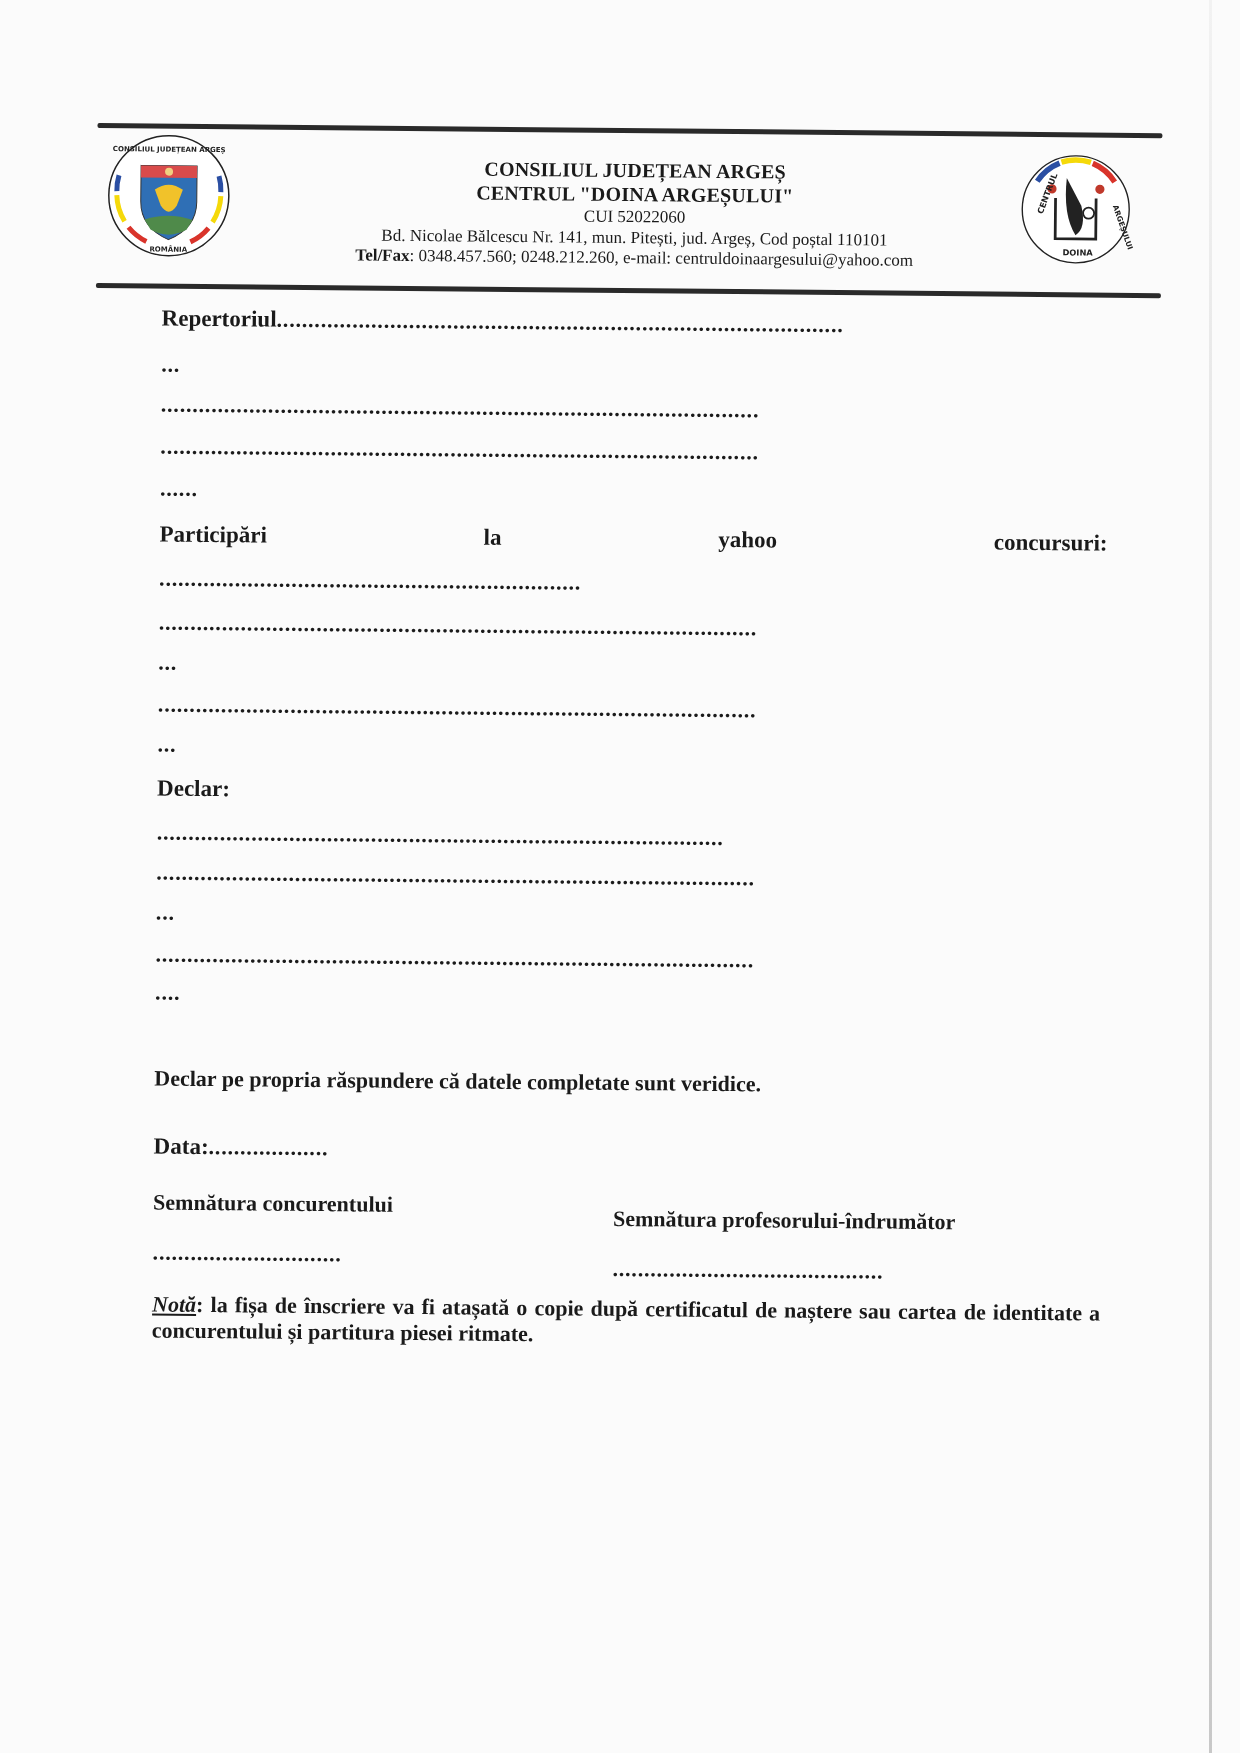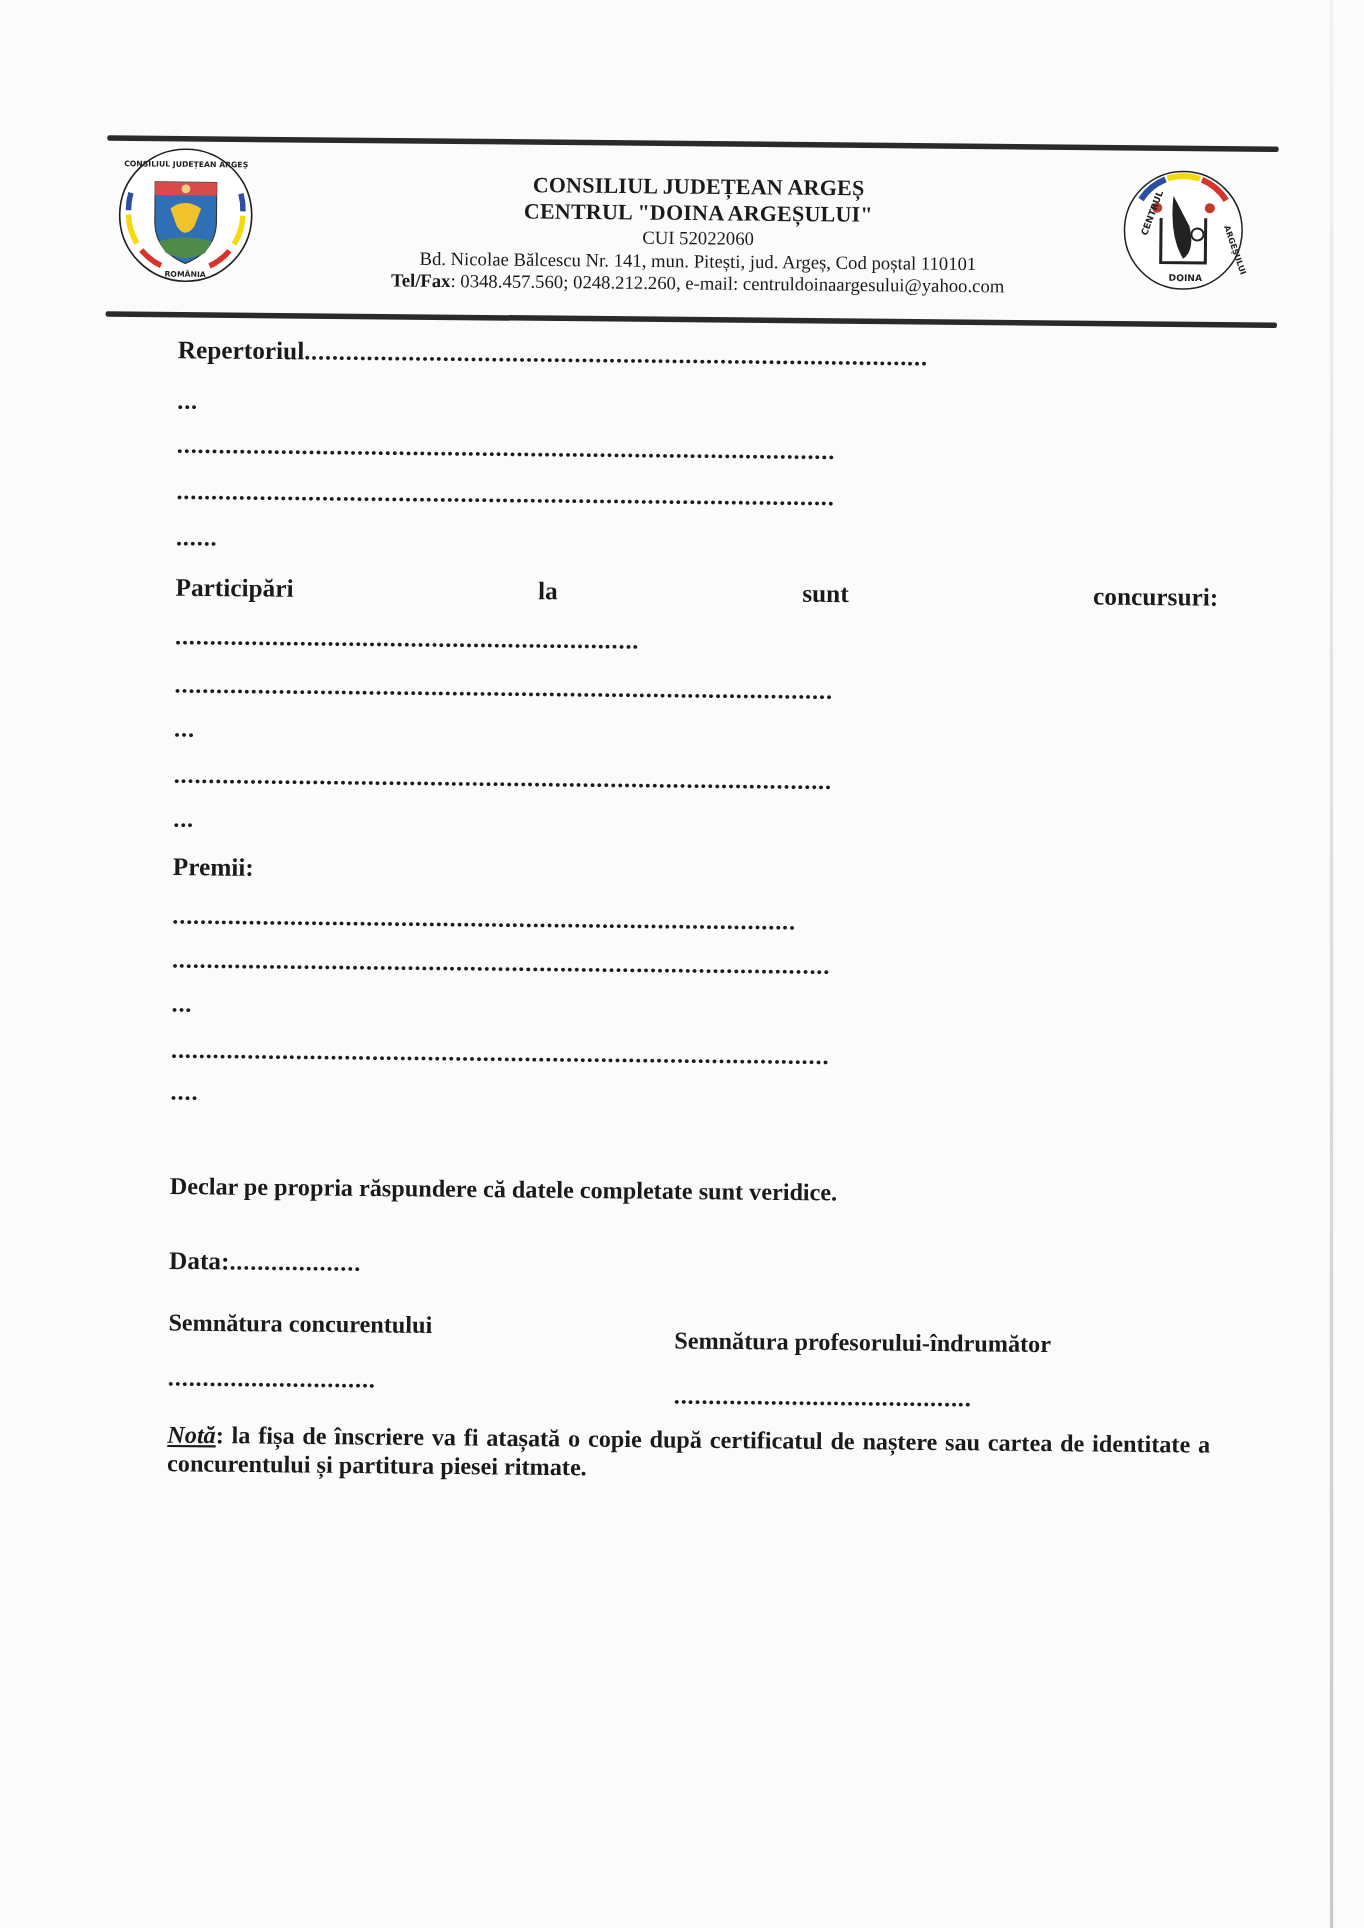--- a/index.html
+++ b/index.html
@@ -105,31 +105,31 @@
       <span class="label">Repertoriul</span><span class="dots">..........................................................................................</span>
     </div>
     <div class="row dots" style="top:48px;">...</div>
     <div class="row dots" style="top:88px; width:948px;">...............................................................................................</div>
     <div class="row dots" style="top:130px; width:948px;">...............................................................................................</div>
     <div class="row dots" style="top:172px;">......</div>
 
     <div class="row spread" style="top:216px;">
       <span class="label">Participări</span>
       <span class="label">la</span>
-      <span class="label">sunt</span>
+      <span class="label">yahoo</span>
       <span class="label">concursuri:</span>
     </div>
     <div class="row dots" style="top:262px;">...................................................................</div>
     <div class="row dots" style="top:306px; width:948px;">...............................................................................................</div>
     <div class="row dots" style="top:346px;">...</div>
     <div class="row dots" style="top:388px; width:948px;">...............................................................................................</div>
     <div class="row dots" style="top:428px;">...</div>
 
     <div class="row" style="top:470px;">
-      <span class="label">Premii:</span>
+      <span class="label">Declar:</span>
     </div>
     <div class="row dots" style="top:516px; width:900px;">..........................................................................................</div>
     <div class="row dots" style="top:556px; width:948px;">...............................................................................................</div>
     <div class="row dots" style="top:596px;">...</div>
     <div class="row dots" style="top:638px; width:948px;">...............................................................................................</div>
     <div class="row dots" style="top:676px;">....</div>
 
     <div class="row decl" style="top:760px;">Declar pe propria răspundere că datele completate sunt veridice.</div>
 
     <div class="row" style="top:828px;">

